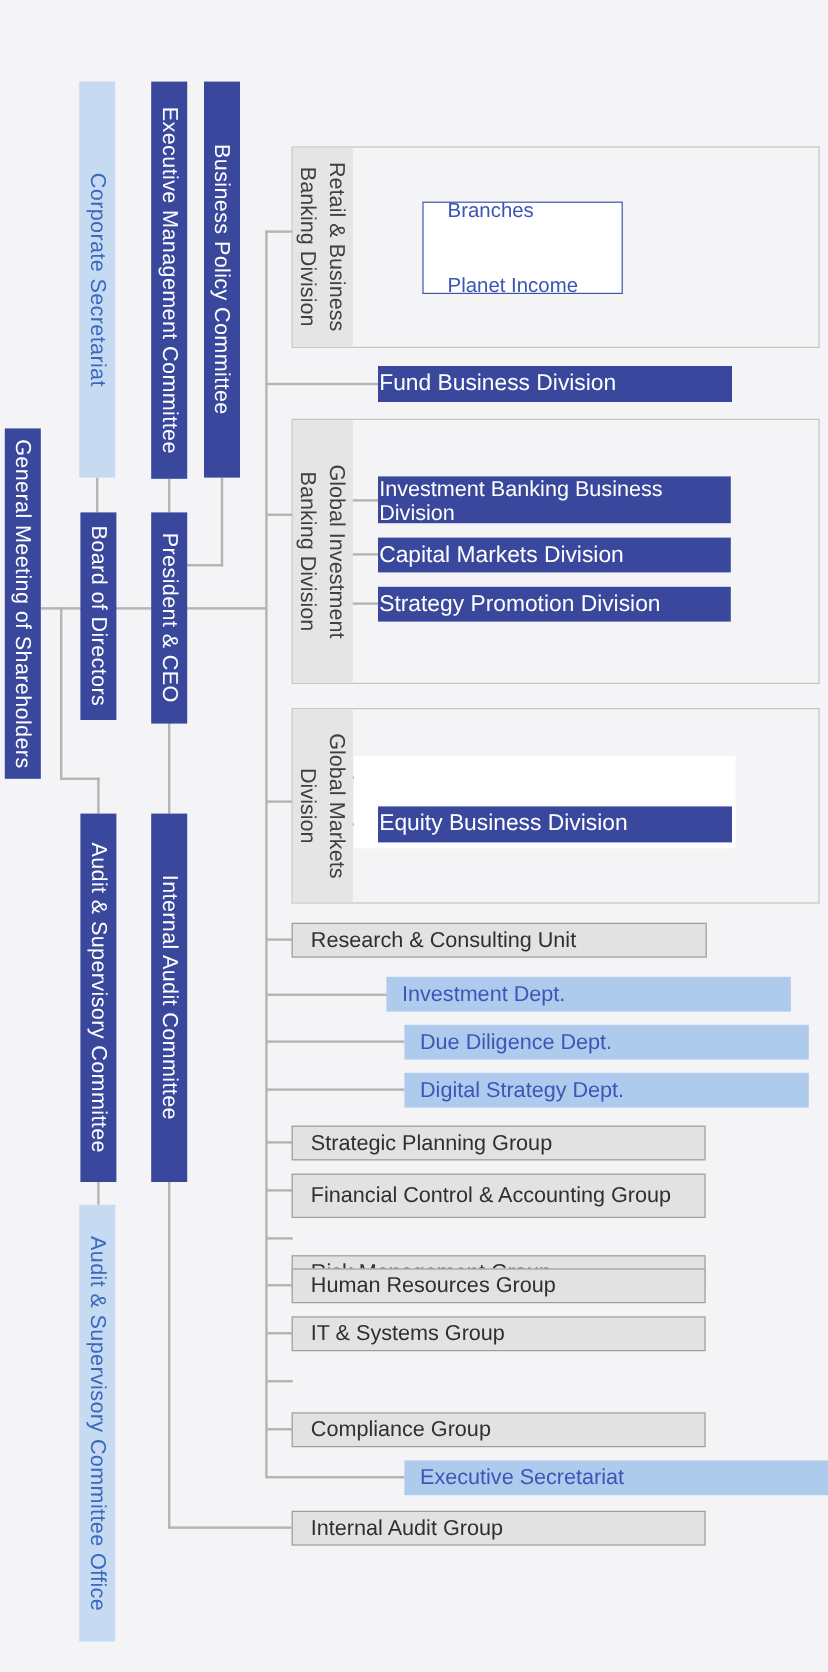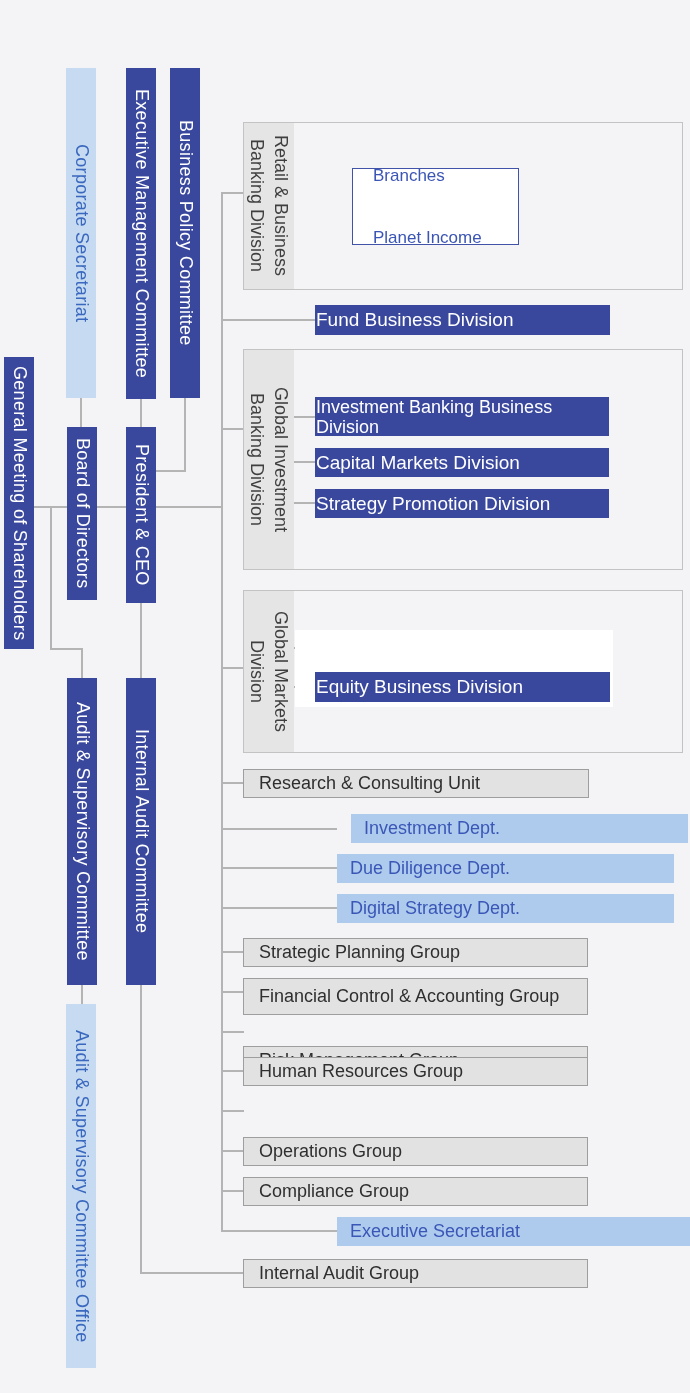--- a/index.html
+++ b/index.html
@@ -161,21 +161,21 @@
   </div>
   <div class="whiteback" style="left:295px;top:630px;width:318px;height:77px;"></div>
   <div class="bluebar" style="left:315px;top:672px;width:295px;height:30px;">
     <span>Equity Business Division</span>
   </div>
 
   <div class="graybox" style="left:243px;top:769px;width:346px;height:29px;">
     <span>Research &amp; Consulting Unit</span>
   </div>
 
-  <div class="deptbox" style="left:351px;top:814px;width:337px;height:29px;">
+  <div class="deptbox" style="left:322px;top:814px;width:337px;height:29px;">
     <span>Investment Dept.</span>
   </div>
   <div class="deptbox" style="left:337px;top:854px;width:337px;height:29px;">
     <span>Due Diligence Dept.</span>
   </div>
   <div class="deptbox" style="left:337px;top:894px;width:337px;height:29px;">
     <span>Digital Strategy Dept.</span>
   </div>
 
   <div class="graybox" style="left:243px;top:938px;width:345px;height:29px;">
@@ -183,22 +183,22 @@
   </div>
   <div class="graybox" style="left:243px;top:978px;width:345px;height:37px;">
     <span>Financial Control &amp; Accounting Group</span>
   </div>
   <div class="graybox" style="left:243px;top:1018px;width:345px;height:29px;margin-top:28px;">
     <span>Risk Management Group</span>
   </div>
   <div class="graybox" style="left:243px;top:1057px;width:345px;height:29px;">
     <span>Human Resources Group</span>
   </div>
-  <div class="graybox" style="left:243px;top:1137px;width:345px;height:29px;">
-    <span>Operations Group</span>
+  <div class="graybox" style="left:243px;top:1097px;width:345px;height:29px;">
+    <span>IT &amp; Systems Group</span>
   </div>
   <div class="graybox" style="left:243px;top:1177px;width:345px;height:29px;">
     <span>Compliance Group</span>
   </div>
 
   <div class="deptbox" style="left:337px;top:1217px;width:390px;height:29px;">
     <span>Executive Secretariat</span>
   </div>
 
   <div class="graybox" style="left:243px;top:1259px;width:345px;height:29px;">

